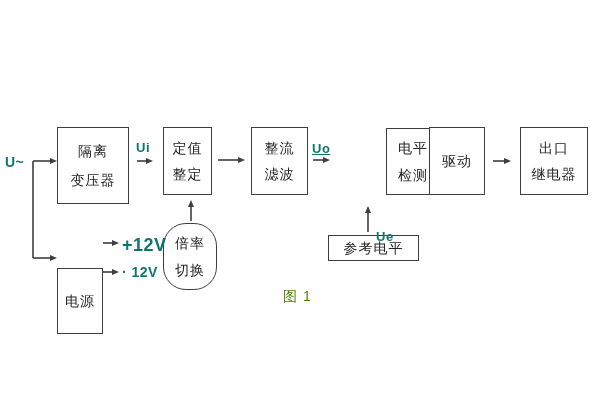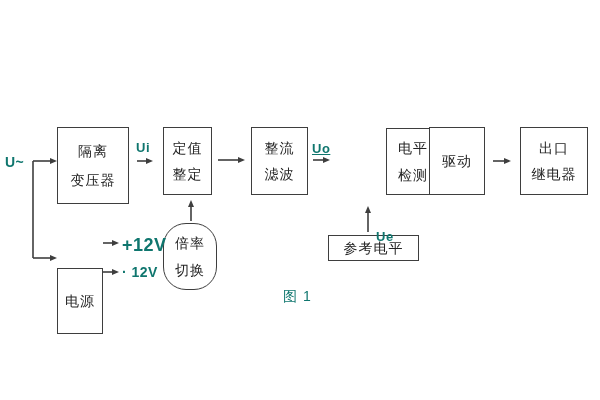--- a/index.html
+++ b/index.html
@@ -26,21 +26,21 @@
     position:absolute;color:#0f766e;font-size:13px;font-weight:bold;
     letter-spacing:0.5px;line-height:1;white-space:nowrap;
   }
   .l-u{left:5px;top:155px;font-size:14px;}
   .l-ui{left:136px;top:141px;}
   .l-uo{left:312px;top:142px;text-decoration:underline;}
   .l-ue{left:376px;top:230px;}
   .l-p12{left:122px;top:236px;font-size:18px;}
   .l-m12{left:122px;top:265px;font-size:14px;}
   .caption{
-    position:absolute;left:283px;top:289px;color:#0f766e;font-size:14px;
+    position:absolute;left:283px;top:289px;color:#4d7c0f;font-size:14px;
     letter-spacing:1px;line-height:1;font-weight:normal;
   }
 </style>
 </head>
 <body>
 
 <div class="canvas">
 
   <svg class="wires" viewBox="0 0 600 400" width="600" height="400">
     <defs>

